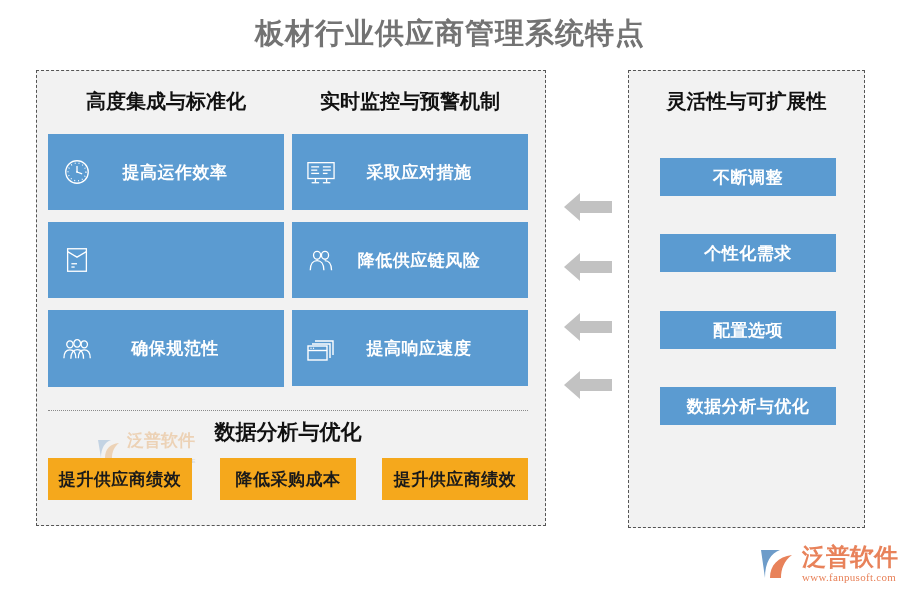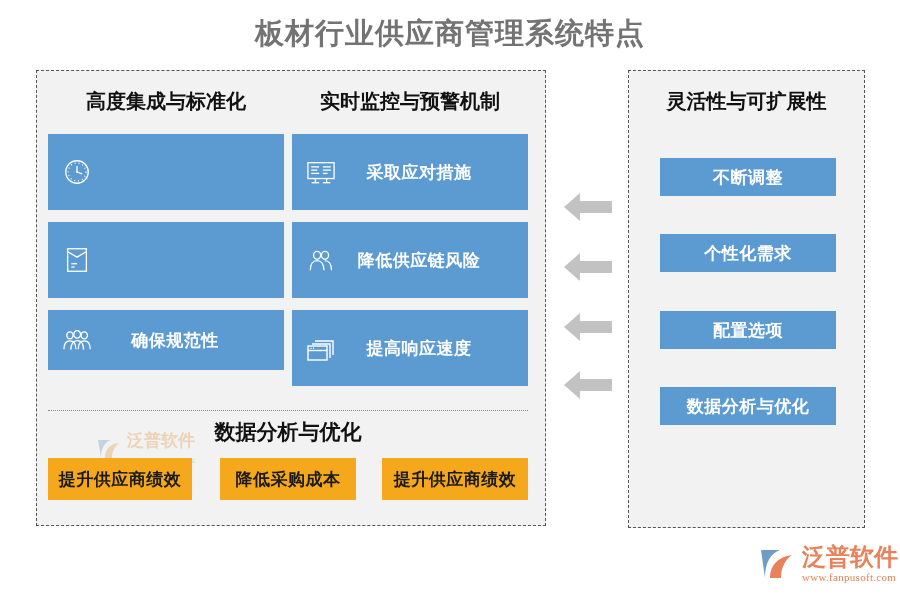--- a/index.html
+++ b/index.html
@@ -75,21 +75,21 @@
     font-size: 17px;
     font-weight: bold;
     color: #ffffff;
     letter-spacing: 0.5px;
     font-family: "Liberation Serif", "DejaVu Serif", serif;
   }
 
   
   #box-efficiency { left: 48px; top: 134px; width: 236px; height: 76px; }
   #box-quality    { left: 48px; top: 222px; width: 236px; height: 76px; }
-  #box-standard   { left: 48px; top: 310px; width: 236px; height: 60px; }
+  #box-standard   { left: 48px; top: 310px; width: 236px; height: 77px; }
   
   #box-measures   { left: 292px; top: 134px; width: 236px; height: 76px; }
   #box-risk       { left: 292px; top: 222px; width: 236px; height: 76px; }
   #box-response   { left: 292px; top: 310px; width: 236px; height: 76px; }
 
   
   #analysis-divider {
     position: absolute;
     left: 48px;
     top: 410px;
@@ -216,20 +216,21 @@
 <div id="box-efficiency" class="blue-box">
   <span class="icon-wrap">
     <svg width="30" height="30" viewBox="0 0 32 32" fill="none" stroke="#ffffff" stroke-width="1.4">
       <circle cx="16" cy="16" r="12"></circle>
       <circle cx="16" cy="16" r="9.5" stroke-dasharray="1 3.2"></circle>
       <line x1="16" y1="16" x2="16" y2="9.5"></line>
       <line x1="16" y1="16" x2="21.5" y2="18"></line>
       <circle cx="16" cy="16" r="1" fill="#ffffff" stroke="none"></circle>
     </svg>
   </span>
+  <span class="box-label">提高运作效率</span>
 </div>
 
 <div id="box-quality" class="blue-box">
   <span class="icon-wrap">
     <svg width="28" height="30" viewBox="0 0 28 32" fill="none" stroke="#ffffff" stroke-width="1.4">
       <rect x="4" y="4" width="20" height="24"></rect>
       <path d="M4 7 L14 13 L24 7"></path>
       <line x1="8" y1="20" x2="14" y2="20"></line>
       <line x1="8" y1="23.5" x2="11.5" y2="23.5"></line>
     </svg>

